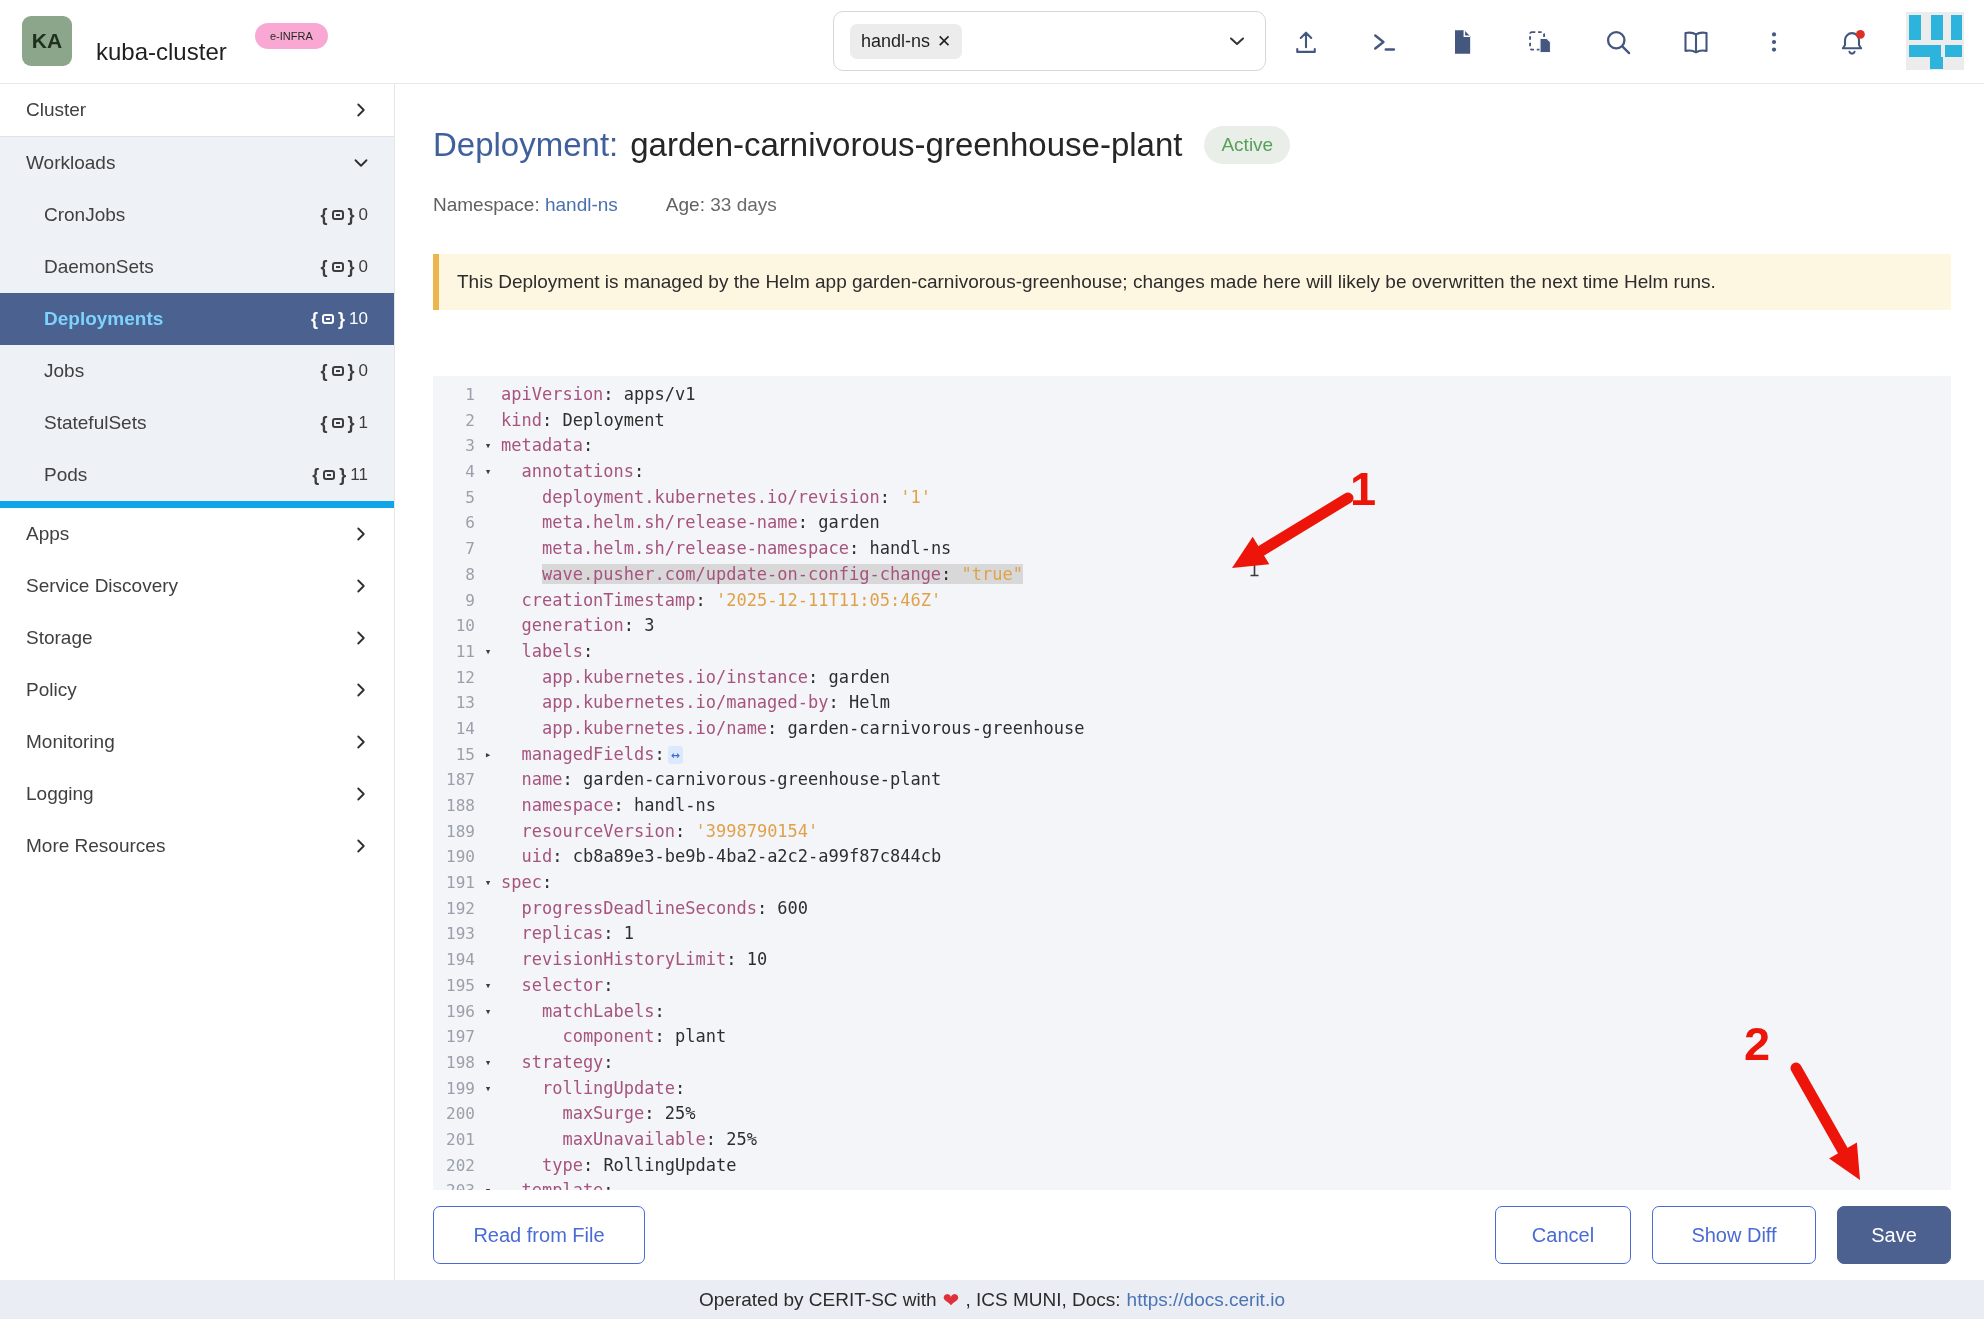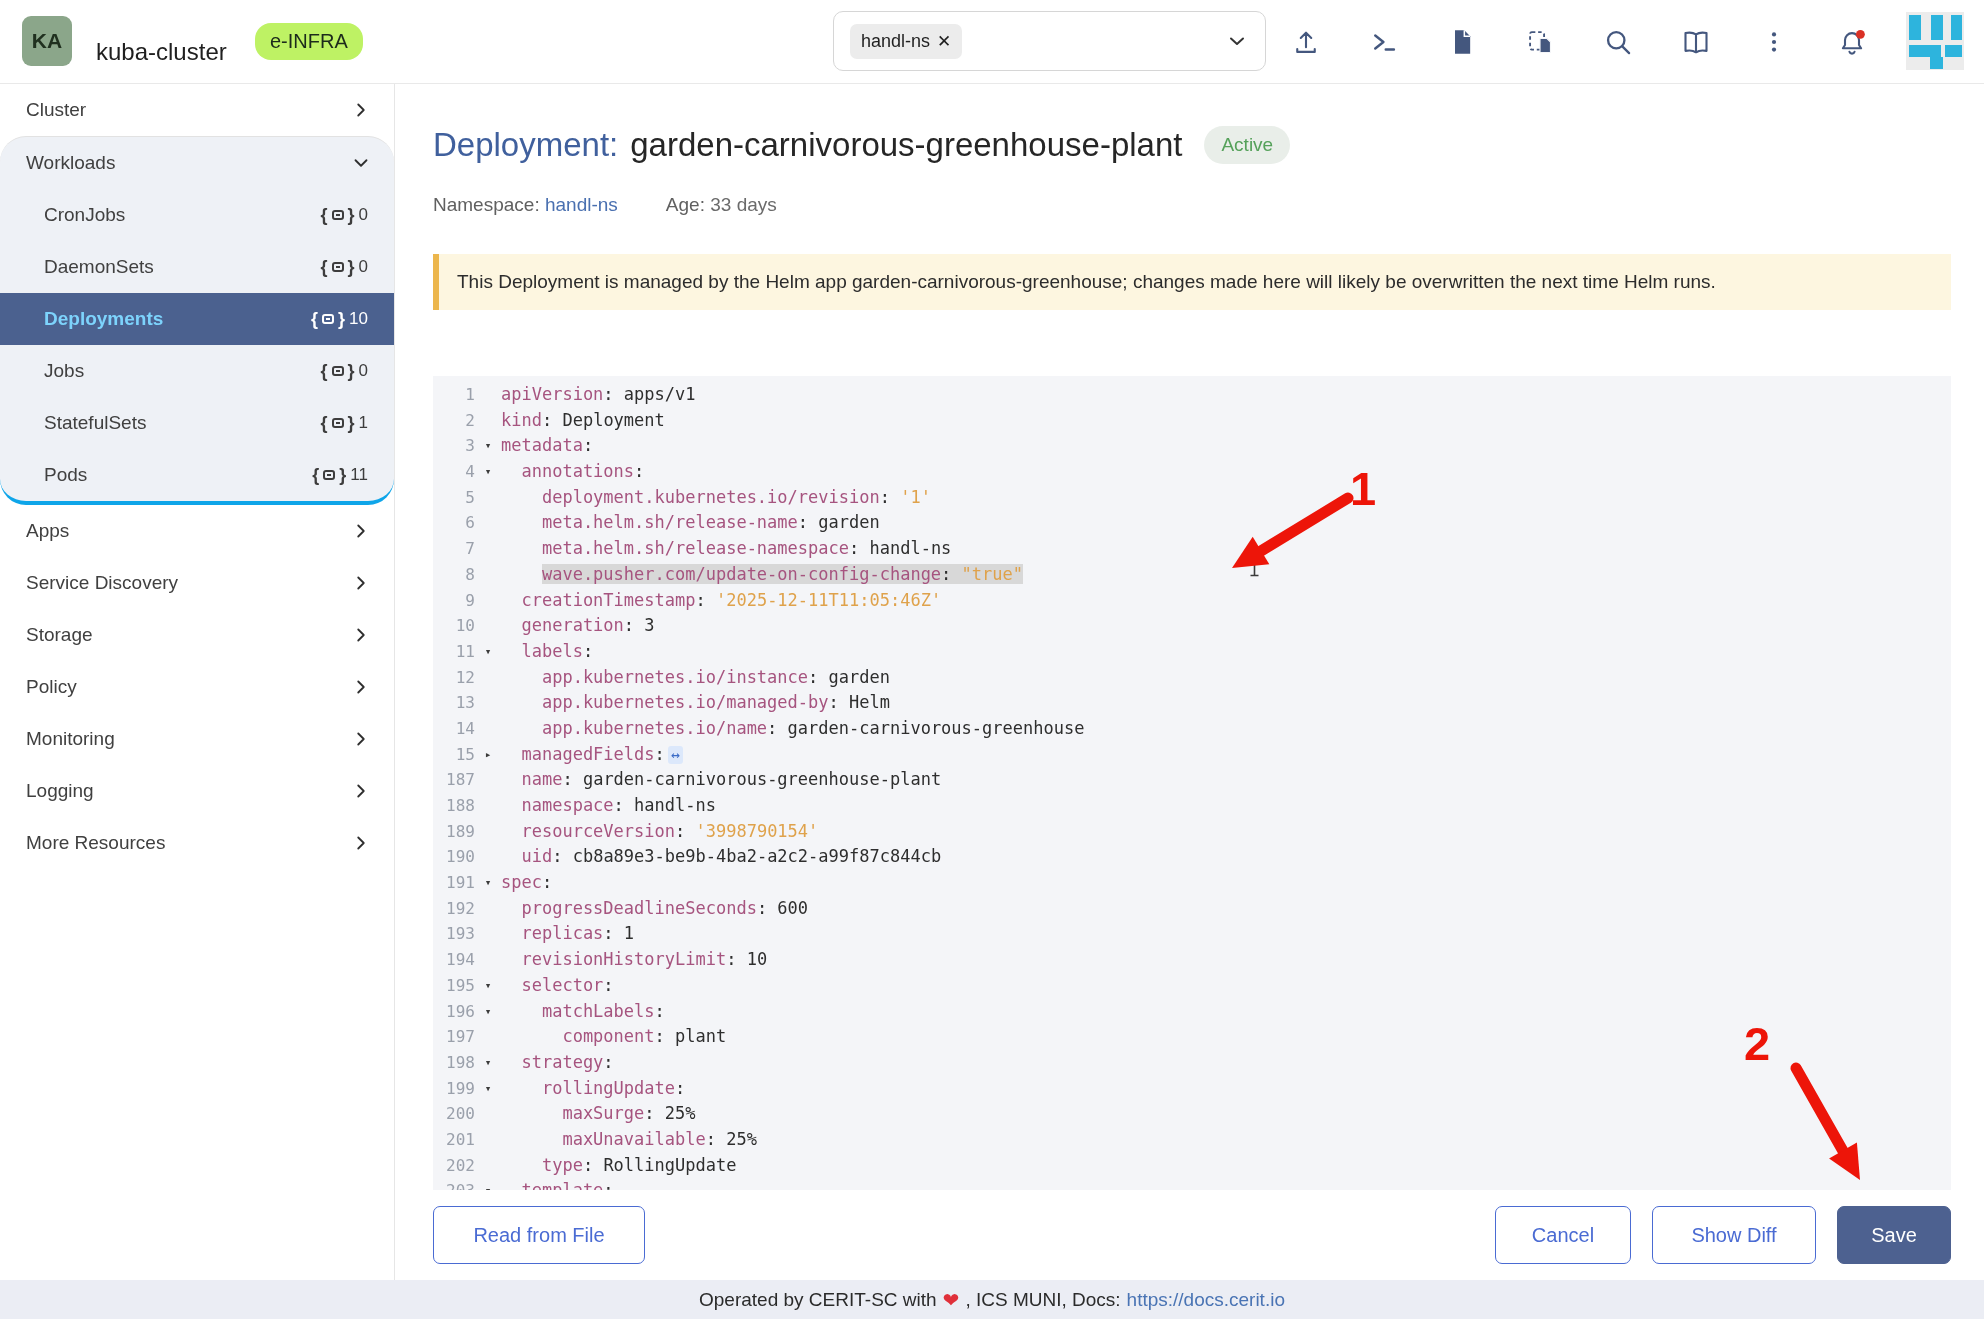--- a/index.html
+++ b/index.html
@@ -6,40 +6,40 @@
   body{width:1984px;height:1319px;position:relative;overflow:hidden;
        font-family:"Liberation Sans","DejaVu Sans",sans-serif;color:#262626;}
 
   
   .header{position:absolute;top:0;left:0;right:0;height:83px;background:#fff;
           border-bottom:1px solid #e9e9e9;z-index:5;}
   .avatar{position:absolute;left:22px;top:16px;width:50px;height:50px;background:#8ba68a;
           border-radius:9px;display:flex;align-items:center;justify-content:center;
           font-weight:700;font-size:21px;color:#20301f;cursor:pointer;}
   .cluster-name{position:absolute;left:96px;top:38px;font-size:24px;color:#1f1f1f;}
-  .env-badge{position:absolute;left:255px;top:23px;background:#bef264;color:#1c2a1b;
-             font-size:20px;padding:7px 15px;border-radius:16px;}
+  .env-badge{position:absolute;left:255px;top:23px;background:#f9a8d4;color:#1c2a1b;
+             font-size:11px;padding:7px 15px;border-radius:16px;}
   .ns-filter{position:absolute;left:833px;top:11px;width:433px;height:60px;border:1px solid #d6d6d6;
              border-radius:10px;box-sizing:border-box;display:flex;align-items:center;
              padding:0 16px;background:#fff;cursor:pointer;}
   .ns-chip{background:#ececec;border-radius:7px;padding:7px 11px;font-size:18px;color:#1f1f1f;
            display:flex;align-items:center;gap:7px;}
   .chip-x{font-weight:700;font-size:17px;line-height:1;cursor:pointer;}
   .dd-chev{margin-left:auto;display:flex;}
   .hicons{position:absolute;left:1292px;top:0;height:83px;display:flex;align-items:center;gap:50px;}
   .hicon{width:28px;height:28px;display:flex;cursor:pointer;}
   .logo{position:absolute;left:1906px;top:12px;width:58px;height:58px;cursor:pointer;}
 
   
   .sidebar{position:absolute;top:84px;left:0;width:394px;bottom:39px;background:#fff;
            border-right:1px solid #e6e6e6;font-size:19px;z-index:4;}
   .srow{height:52px;display:flex;align-items:center;padding:0 26px;position:relative;cursor:pointer;}
   .srow .lbl{color:#404040;}
   .chev{position:absolute;right:22px;display:flex;}
-  .group{background:#eef1f6;border-top:1px solid #e2e2e2;border-bottom:4px solid #0ea5e9;border-radius:26px;}
+  .group{background:#eef1f6;border-top:1px solid #e2e2e2;border-bottom:7px solid #0ea5e9;}
   .sub{padding-left:44px;}
   .sel{background:#4b618f;}
   .sel .lbl{color:#7dd3fc;font-weight:700;}
   .count{margin-left:auto;display:flex;align-items:center;gap:4px;font-size:17px;color:#3d3d3d;}
   .sel .count{color:#fff;}
   .brace{font-size:18px;font-weight:600;}
   .cbox{width:12px;height:10px;border:2px solid #3d3d3d;border-radius:3px;box-sizing:border-box;
         display:inline-flex;align-items:center;justify-content:center;}
   .cbox::after{content:"";width:4px;height:2px;background:#3d3d3d;display:block;}
   .sel .cbox{border-color:#fff;}

